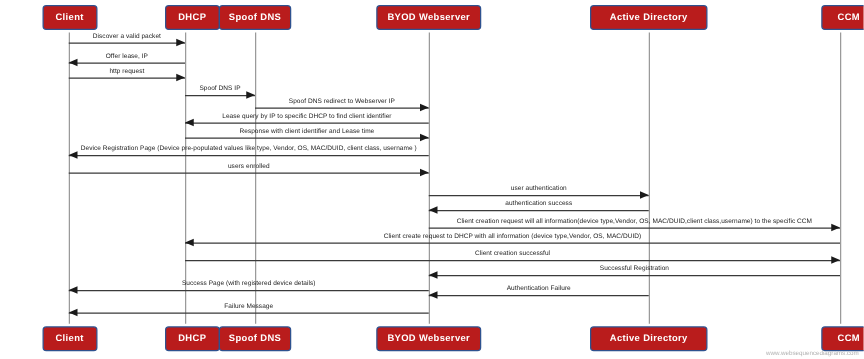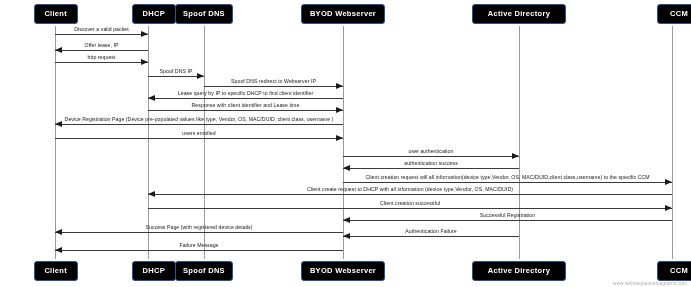--- a/index.html
+++ b/index.html
@@ -19,21 +19,21 @@
     position: absolute;
     width: 1px;
     background: #9a9a9a;
     top: 26px;
     bottom: 28px;
   }
   .actor-box {
     position: absolute;
     box-sizing: border-box;
     height: 20px;
-    background: #000000;
+    background: #b91c1c;
     border: 1px solid #2f528f;
     border-radius: 3px;
     color: #ffffff;
     font-size: 7.5px;
     font-weight: bold;
     letter-spacing: 0.3px;
     display: flex;
     align-items: center;
     justify-content: center;
     text-align: center;

